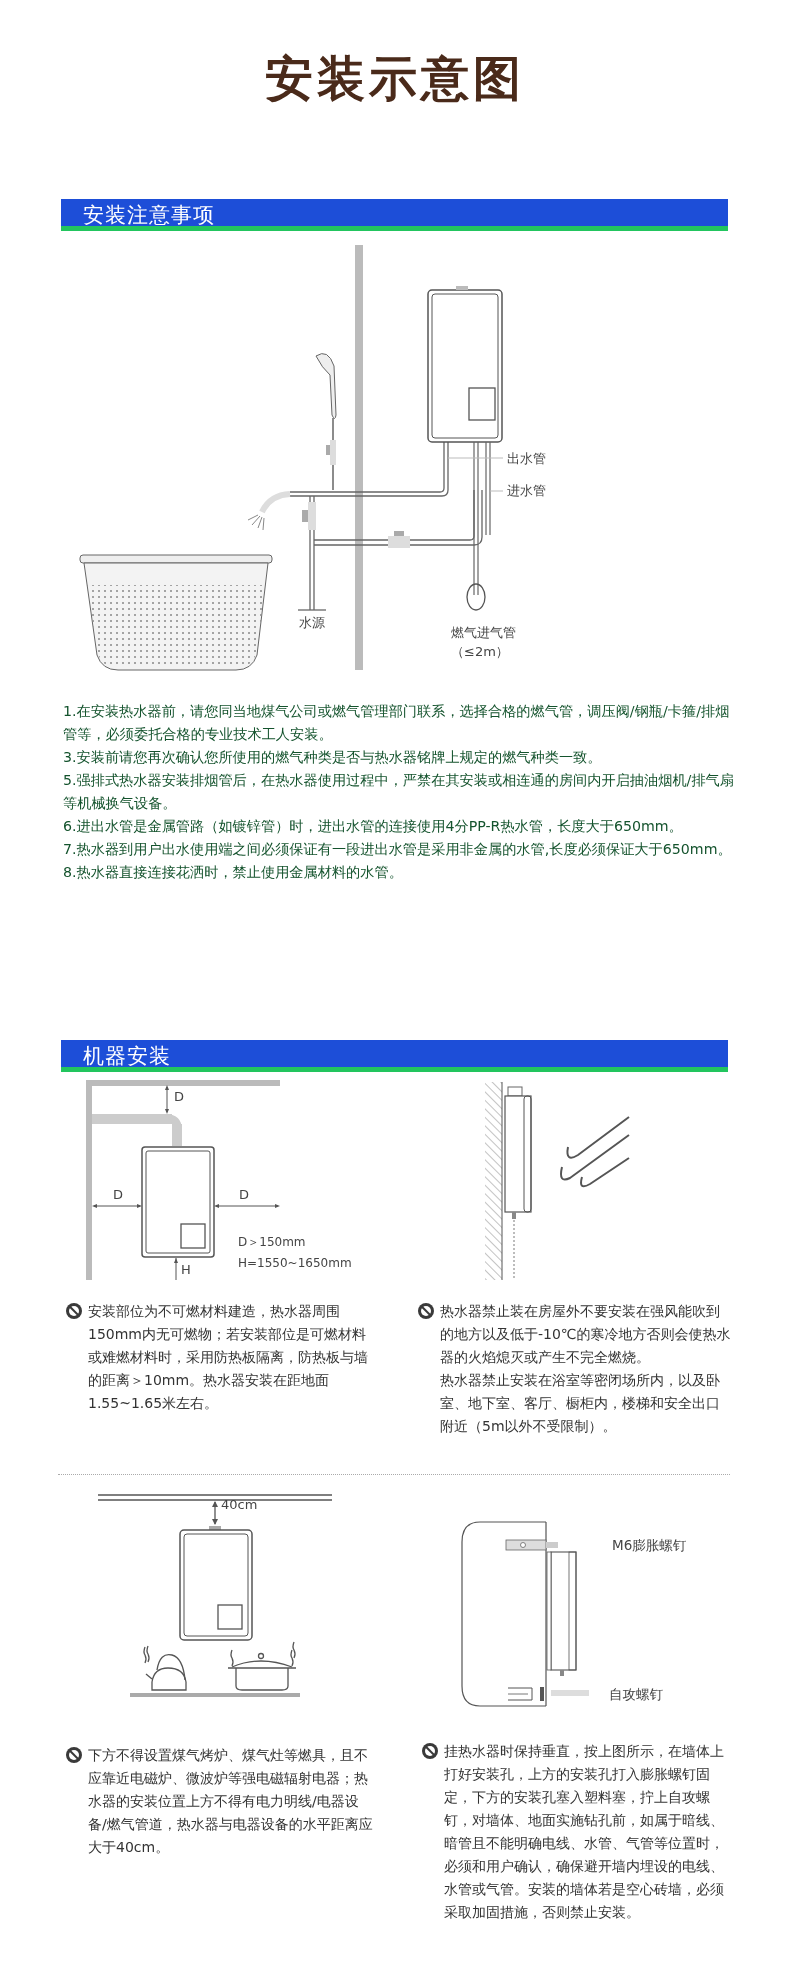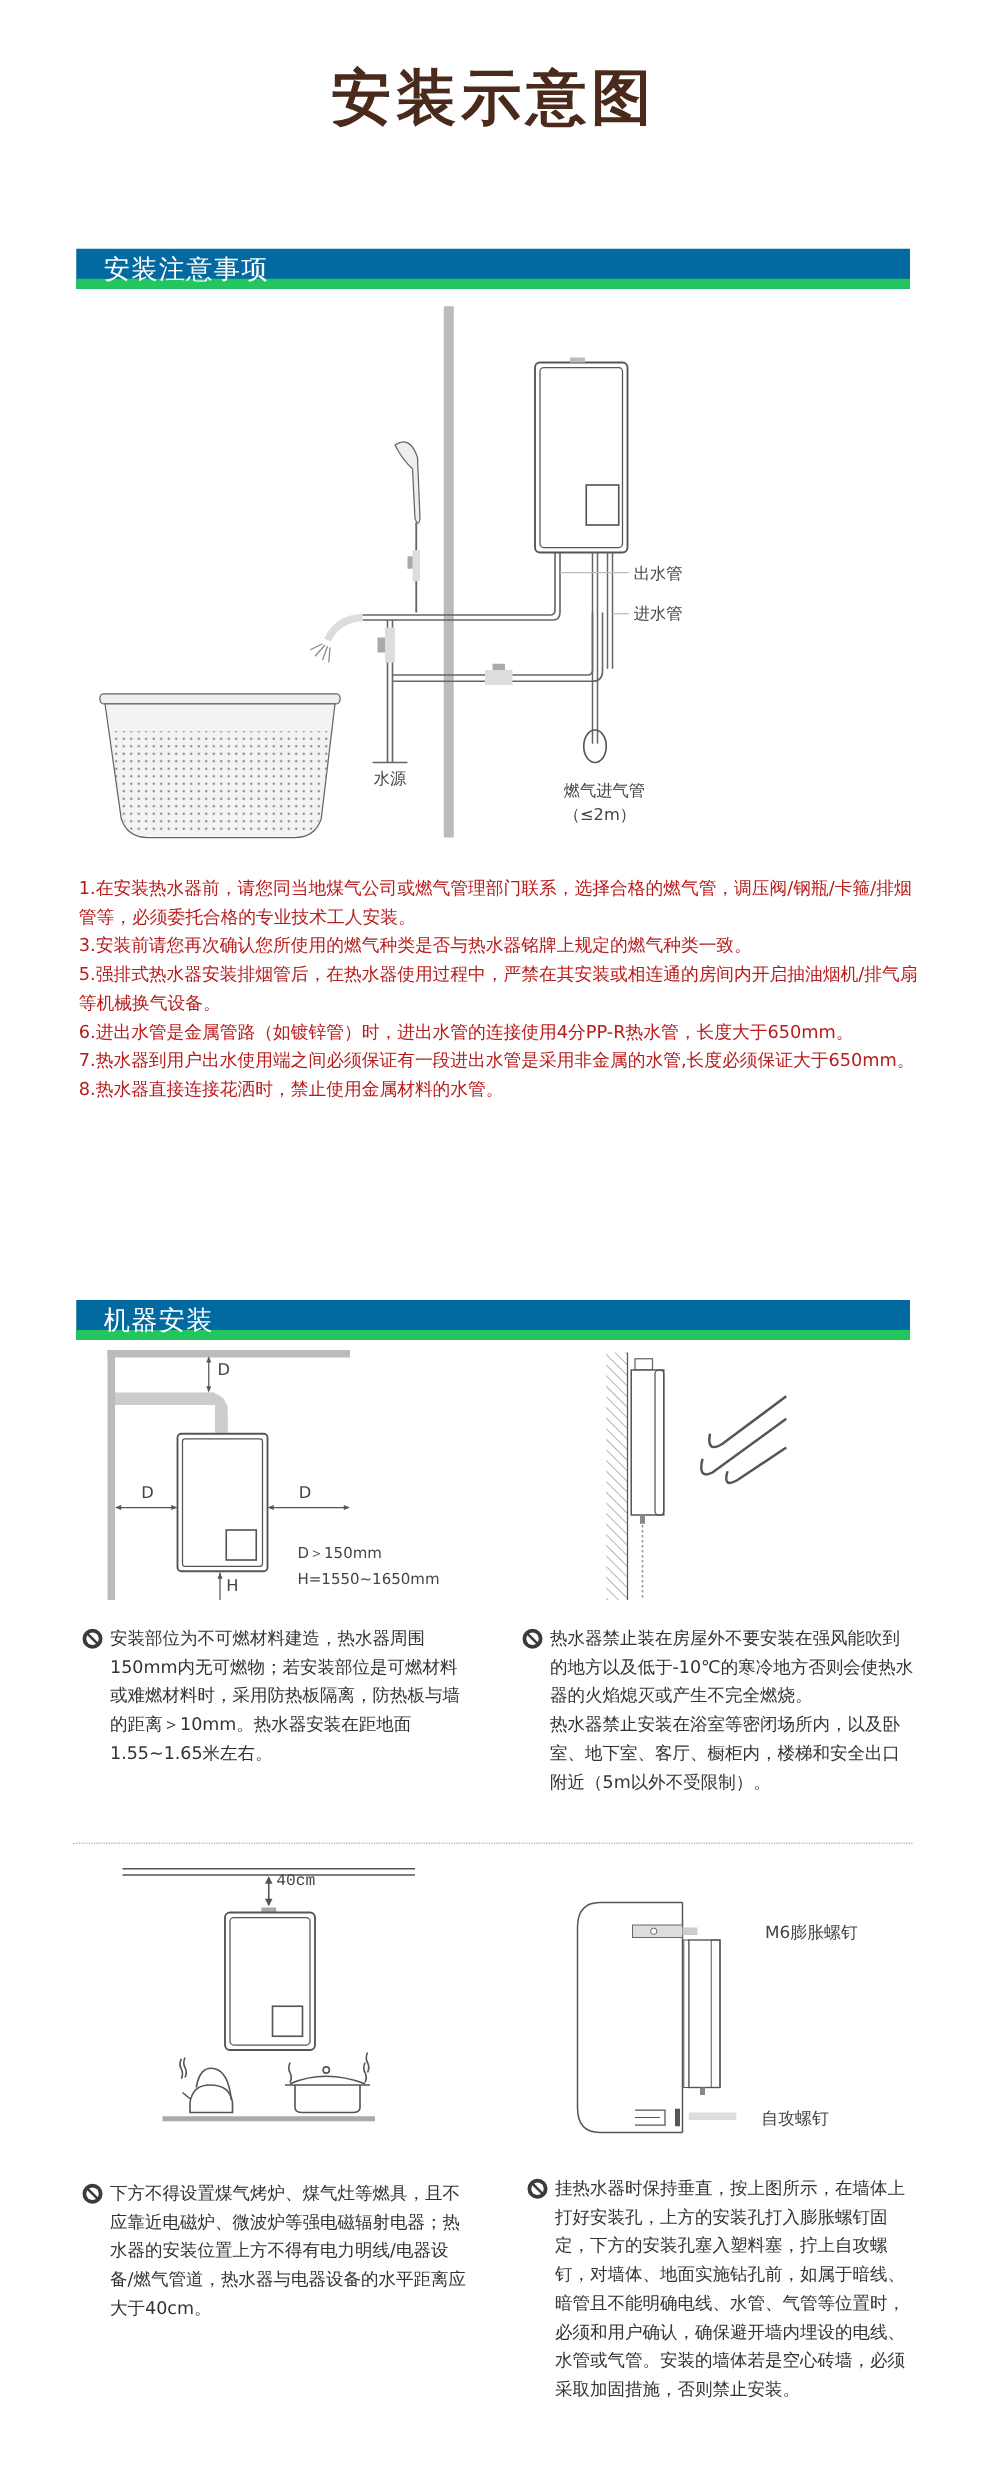--- a/index.html
+++ b/index.html
@@ -1,22 +1,22 @@
 <!DOCTYPE html>
 <html><head>
 <meta charset="utf-8">
 <style>
   * { margin: 0; padding: 0; box-sizing: border-box; }
   html, body { width: 790px; background: #ffffff; }
   body { position: relative; height: 1973px; overflow: hidden; font-family: "DejaVu Sans", "Liberation Sans", sans-serif; color: #333; }
   .abs { position: absolute; }
   .main-title { left: 0; width: 790px; top: 48px; text-align: center; font-size: 48px; font-weight: bold; color: #4a2a1a; letter-spacing: 4px; line-height: 60px; }
-  .banner { left: 61px; width: 667px; height: 32px; background: #0369a1; border-bottom: 8px solid #22c55e; }
+  .banner { left: 61px; width: 667px; height: 32px; background: #1d4ed8; border-bottom: 5px solid #22c55e; }
   .banner span { position: absolute; left: 22px; top: 2px; font-size: 21px; color: #fff; line-height: 28px; letter-spacing: 1px; }
-  .notes { left: 63px; width: 680px; top: 704px; font-size: 14.2px; line-height: 23px; color: #b91c1c; }
+  .notes { left: 63px; width: 680px; top: 704px; font-size: 14.2px; line-height: 23px; color: #14532d; }
   .notes p { margin: 0; white-space: normal; }
   .cap { font-size: 13px; color: #444; }
   .warn { font-size: 14px; line-height: 23px; color: #333; }
   .warn .txt { margin-left: 22px; }
   .warn-icon { position: absolute; left: 0; top: 3px; width: 16px; height: 16px; border-radius: 50%; background: #3a3a3a; }
   .warn-icon::before { content: ""; position: absolute; left: 3px; top: 3px; width: 10px; height: 10px; border-radius: 50%; background: #fff; }
   .warn-icon::after { content: ""; position: absolute; left: 2px; top: 7px; width: 12px; height: 2.4px; background: #3a3a3a; transform: rotate(45deg); }
   .dotline { left: 58px; width: 672px; height: 0; border-top: 1.5px dotted #aaa; }
   svg { position: absolute; overflow: visible; }
 </style>
@@ -200,21 +200,21 @@
       <path d="M172 177 Q200 165 232 177"></path>
       <line x1="168" y1="178" x2="236" y2="178"></line>
       <circle cx="201" cy="166" r="2.5"></circle>
       <path d="M176 178 L176 196 Q176 200 182 200 L222 200 Q228 200 228 196 L228 178"></path>
       <path d="M234 152 q-2 5 0 8 q2 4 0 8"></path>
       <path d="M232 160 q-2 5 0 8 q2 4 0 8"></path>
       <path d="M172 160 q-2 5 0 8 q2 4 0 8"></path>
     </g>
     <rect x="70" y="203" width="170" height="4" fill="#aaa"></rect>
   </svg>
-  <div class="abs cap" style="left:221px;top:1497px;font-size:13px;font-family:Liberation Mono, monospace;">40cm</div>
+  <div class="abs cap" style="left:221px;top:1497px;font-size:13px;">40cm</div>
   <div class="abs warn" style="left:66px;top:1744px;width:310px;">
     <span class="warn-icon"></span>
     <div class="txt">下方不得设置煤气烤炉、煤气灶等燃具，且不应靠近电磁炉、微波炉等强电磁辐射电器；热水器的安装位置上方不得有电力明线/电器设备/燃气管道，热水器与电器设备的水平距离应大于40cm。</div>
   </div>
 </div>
 
 <div>
   <svg width="330" height="220" style="left:410px;top:1480px;">
     <path d="M136 42 L70 42 Q52 42 52 62 L52 206 Q52 226 70 226 L136 226" fill="none" stroke="#555" stroke-width="1.2"></path>
     <line x1="136" y1="42" x2="136" y2="226" stroke="#555" stroke-width="1.2"></line>

